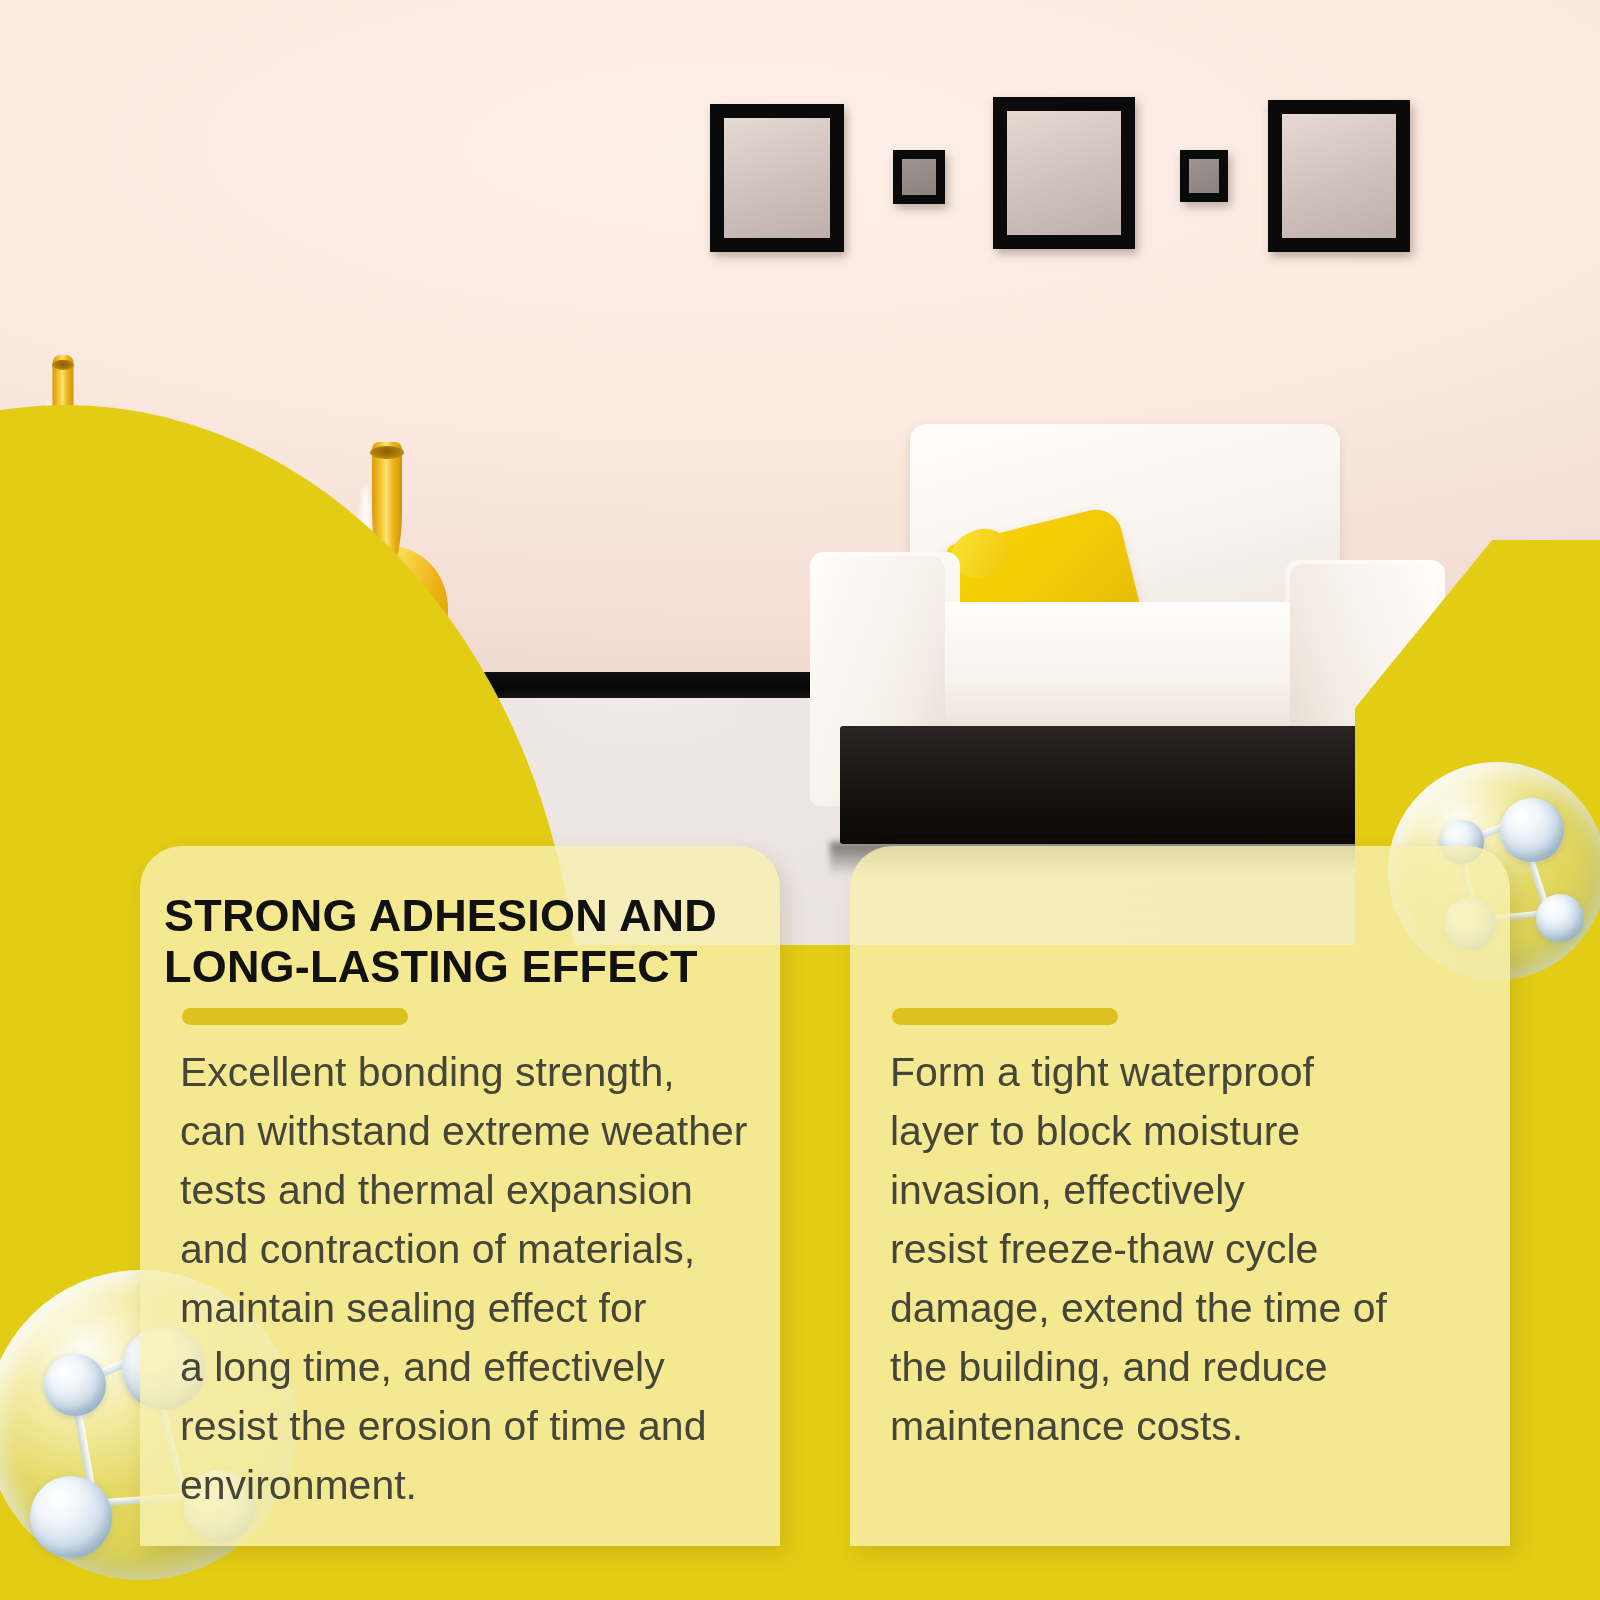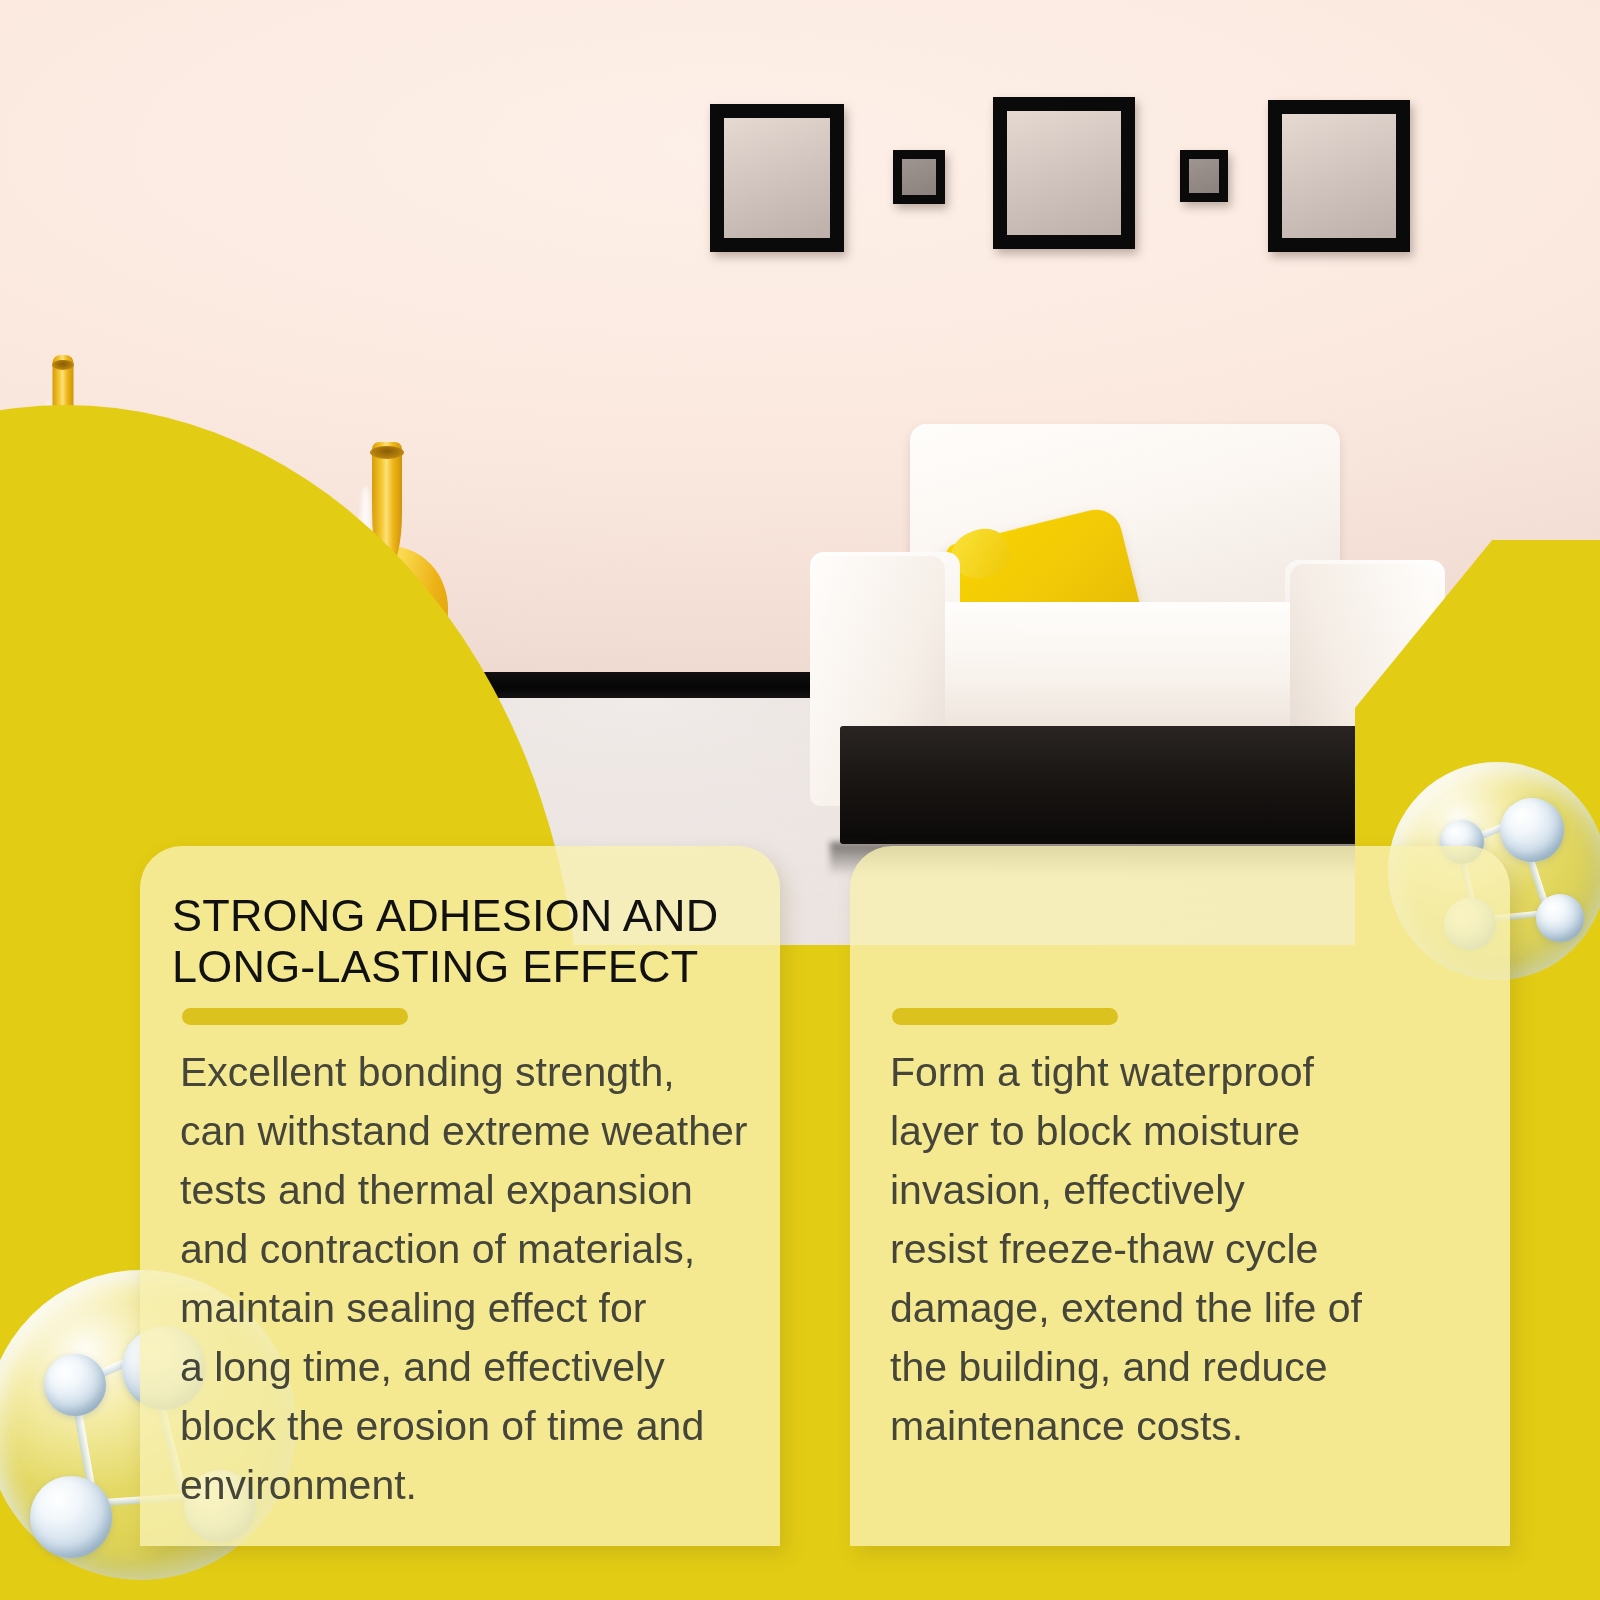--- a/index.html
+++ b/index.html
@@ -175,21 +175,21 @@
     white-space:pre-line;
   }
   .accent-bar { border-radius:10px; height:17px; background:#dbc21e; }
   .card-body {
     font-size:41px; font-weight:300; line-height:1.44;
     color:#454539; white-space:pre-line;
   }
 
   #card-left  { left:140px; top:846px; width:640px; height:700px; border-radius:42px 42px 0 0; }
   #card-right { left:850px; top:846px; width:660px; height:700px; border-radius:42px 42px 0 0; }
-  #card-left  .card-title { position:absolute; left:32px; top:44px; }
+  #card-left  .card-title { position:absolute; left:24px; top:44px;font-weight:bold; }
   #card-right .card-title { position:absolute; left:40px; top:44px; }
   #card-left  .accent-bar { position:absolute; left:42px; top:162px; width:226px; }
   #card-right .accent-bar { position:absolute; left:42px; top:162px; width:226px; }
   #card-left  .card-body  { position:absolute; left:40px; top:197px; width:600px; }
   #card-right .card-body  { position:absolute; left:40px; top:197px; width:620px; }
 </style>
 </head>
 <body>
 
 <div id="stage">
@@ -274,28 +274,28 @@
   <div class="card" id="card-left">
     <div class="card-title">STRONG ADHESION AND
 LONG-LASTING EFFECT</div>
     <div class="accent-bar"></div>
     <div class="card-body">Excellent bonding strength,
 can withstand extreme weather
 tests and thermal expansion
 and contraction of materials,
 maintain sealing effect for
 a long time, and effectively
-block the erosion of time and
+resist the erosion of time and
 environment.</div>
   </div>
 
   <div class="card" id="card-right">
     <div class="accent-bar"></div>
     <div class="card-body">Form a tight waterproof
 layer to block moisture
 invasion, effectively
 resist freeze-thaw cycle
-damage, extend the life of
+damage, extend the time of
 the building, and reduce
 maintenance costs.</div>
   </div>
 
 </div>
 
 </body></html>

